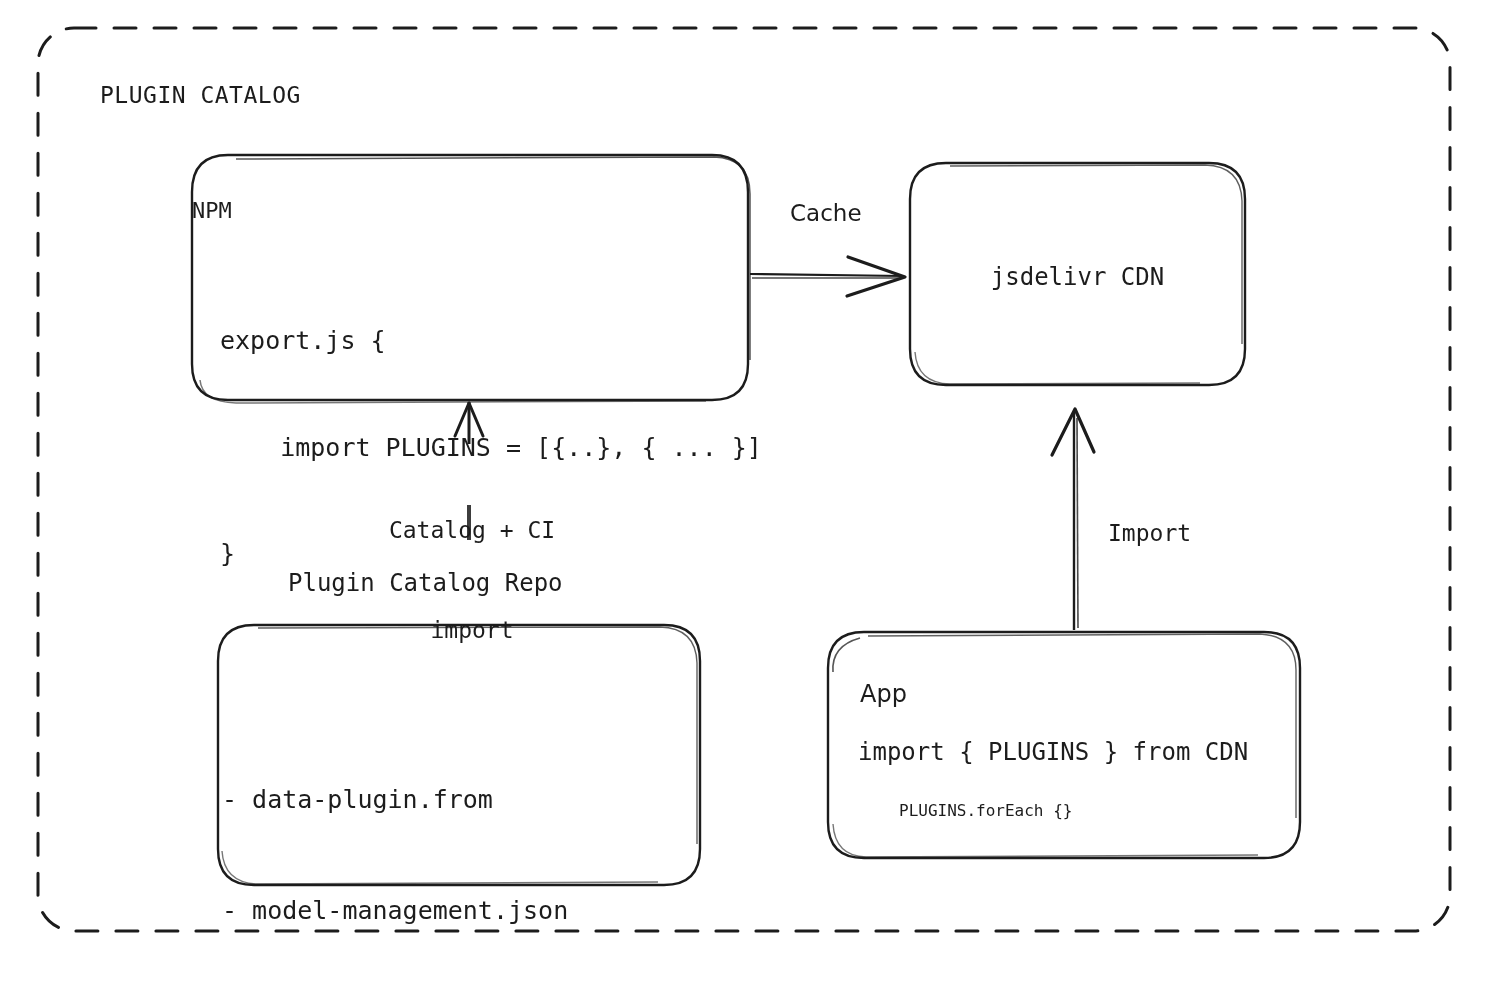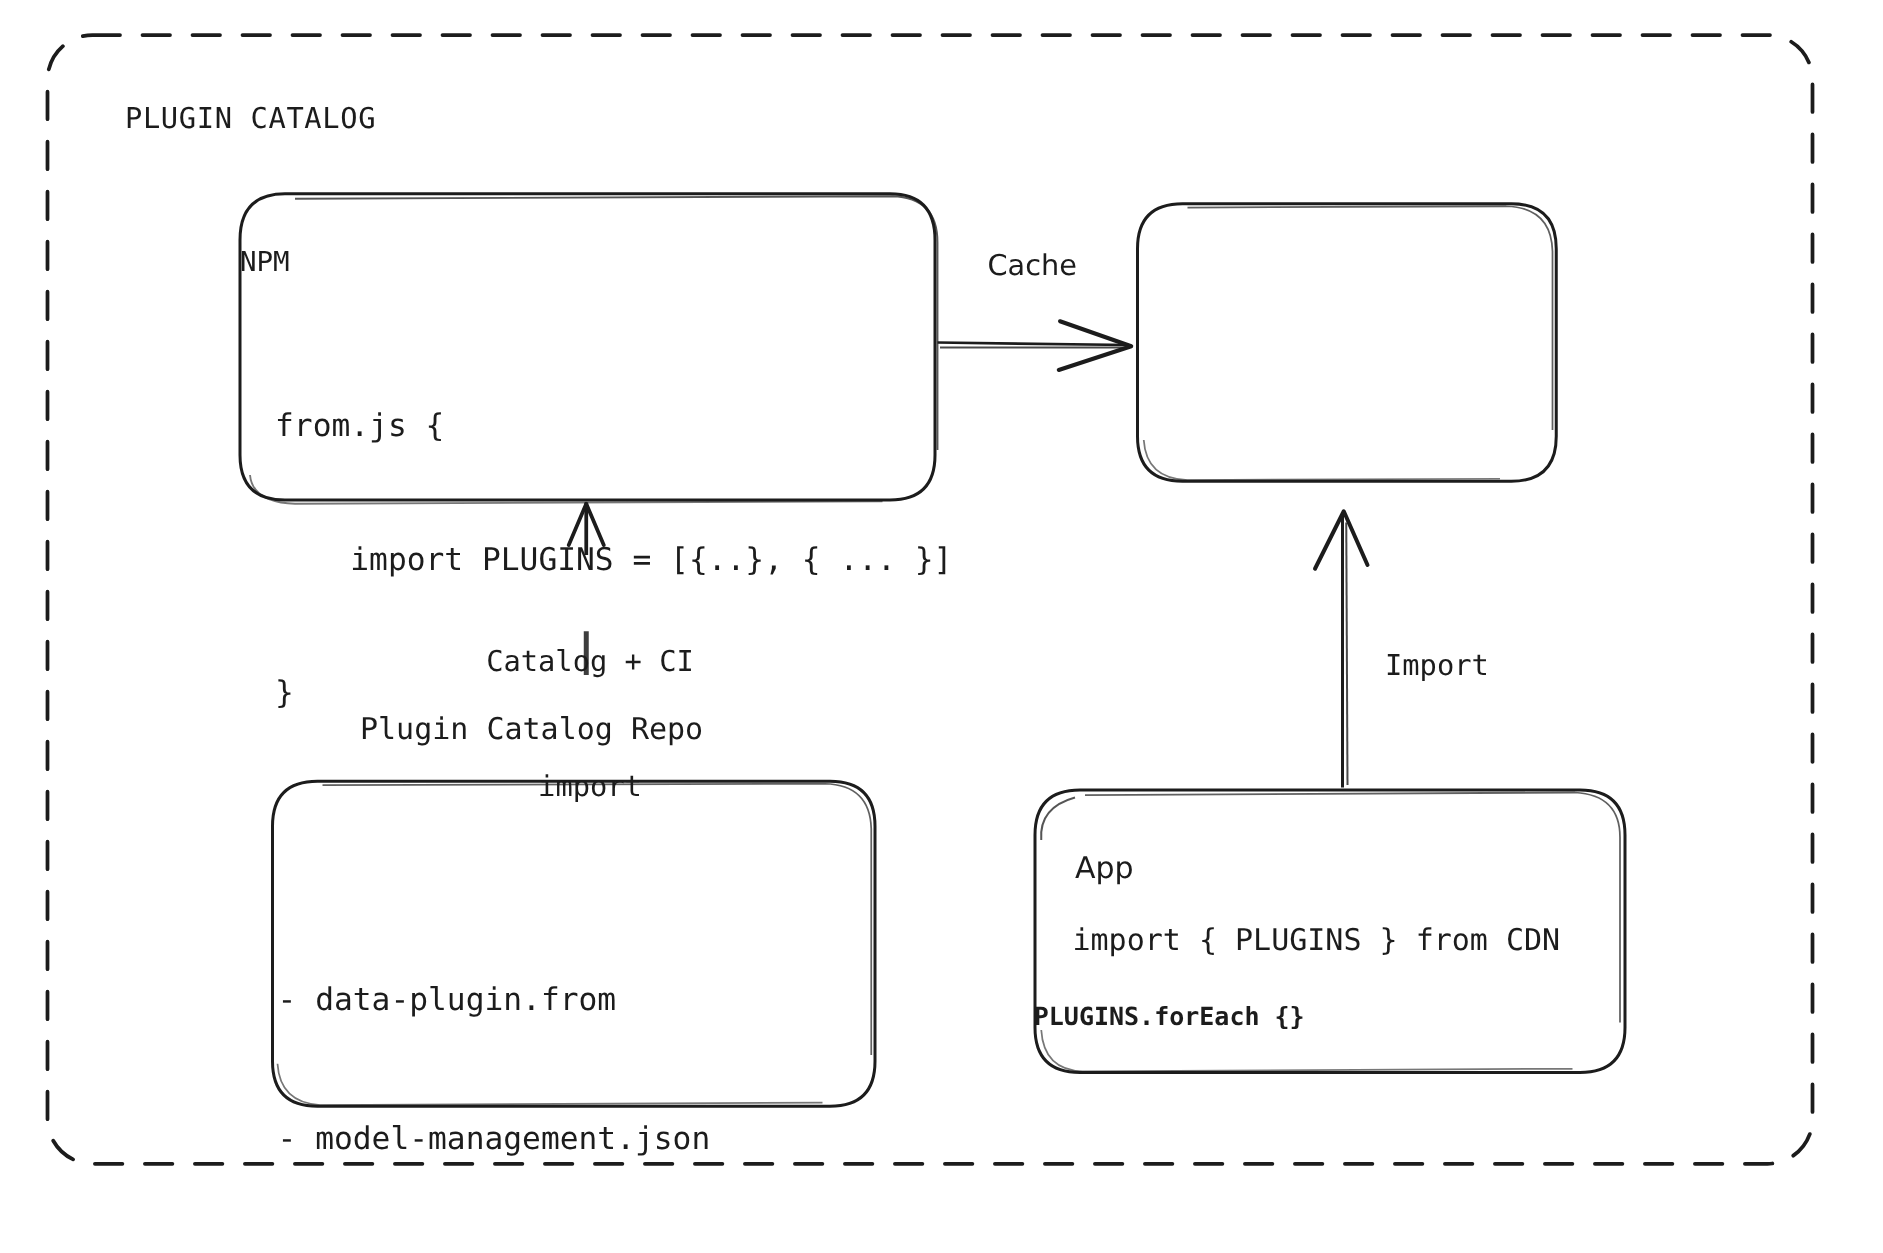--- a/index.html
+++ b/index.html
@@ -92,24 +92,23 @@
     left: 860px;
     top: 678px;
     font-size: 24px;
   }
   #app-code-1 {
     left: 858px;
     top: 736px;
     font-size: 24px;
   }
   #app-code-2 {
-    left: 827px;
+    left: 899px;
     top: 800px;
-    font-size: 20px;
-    font-weight: bold;
+    font-size: 16px;
   }
   #import-label {
     left: 1108px;
     top: 518px;
     font-size: 23px;
   }
   .hit {
     position: absolute;
     background: transparent;
   }
@@ -165,25 +164,26 @@
       <line x1="1078" y1="628" x2="1077" y2="418" stroke="#1c1c1c" stroke-width="1.6" opacity="0.8"></line>
       <path d="M1052,455 L1075,409 L1094,452" fill="none" stroke="#1c1c1c" stroke-width="3.2" stroke-linecap="round" stroke-linejoin="round"></path>
     </g>
   </svg>
 
   <div class="txt mono" id="group-title">PLUGIN CATALOG</div>
 
   <div class="txt mono" id="npm-title">NPM</div>
 
   <div id="npm-code" class="txt mono">
-    <div>from.js {</div>
+    <div>export.js {</div>
     <div>    import PLUGINS = [{..}, { ... }]</div>
     <div>}</div>
   </div>
 
+  <div class="txt mono" id="cdn-title">jsdelivr CDN</div>
 
   <div class="txt sans" id="cache-label">Cache</div>
 
   <div id="webpack-label" class="txt mono">
     <div>Catalog + CI</div>
     <div>import</div>
   </div>
 
   <div class="txt mono" id="repo-label">Plugin Catalog Repo</div>
 

